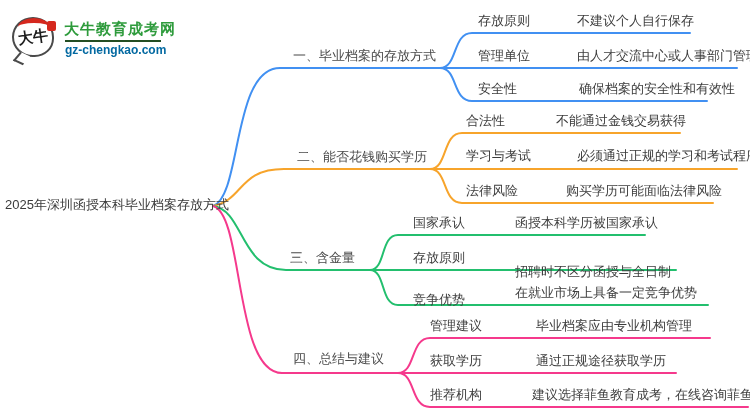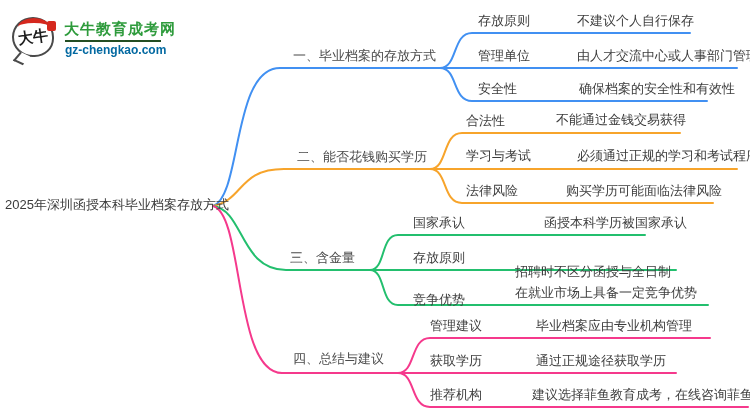--- a/index.html
+++ b/index.html
@@ -81,28 +81,28 @@
   <div class="t branch-label" style="left:293px;top:351px;">四、总结与建议</div>
 
   <span class="t" style="left:478px;top:13px;">存放原则</span>
   <span class="t" style="left:577px;top:13px;">不建议个人自行保存</span>
   <span class="t" style="left:478px;top:48px;">管理单位</span>
   <span class="t" style="left:577px;top:48px;">由人才交流中心或人事部门管理</span>
   <span class="t" style="left:478px;top:81px;">安全性</span>
   <span class="t" style="left:563px;top:81px;margin-left:16px;">确保档案的安全性和有效性</span>
 
   <span class="t" style="left:466px;top:113px;">合法性</span>
-  <span class="t" style="left:556px;top:113px;font-family:Liberation Mono, monospace;">不能通过金钱交易获得</span>
+  <span class="t" style="left:556px;top:113px;">不能通过金钱交易获得</span>
   <span class="t" style="left:466px;top:148px;">学习与考试</span>
   <span class="t" style="left:577px;top:148px;">必须通过正规的学习和考试程序</span>
   <span class="t" style="left:466px;top:183px;">法律风险</span>
   <span class="t" style="left:566px;top:183px;">购买学历可能面临法律风险</span>
 
   <span class="t" style="left:413px;top:215px;">国家承认</span>
-  <span class="t" style="left:515px;top:215px;margin-left:29px;">函授本科学历被国家承认</span>
+  <span class="t" style="left:515px;top:215px;">函授本科学历被国家承认</span>
   <span class="t" style="left:413px;top:250px;">存放原则</span>
   <span class="t" style="left:515px;top:250px;margin-top:14px;">招聘时不区分函授与全日制</span>
   <span class="t" style="left:413px;top:292px;">竞争优势</span>
   <span class="t" style="left:515px;top:285px;">在就业市场上具备一定竞争优势</span>
 
   <span class="t" style="left:430px;top:318px;">管理建议</span>
   <span class="t" style="left:536px;top:318px;">毕业档案应由专业机构管理</span>
   <span class="t" style="left:430px;top:353px;">获取学历</span>
   <span class="t" style="left:536px;top:353px;">通过正规途径获取学历</span>
   <span class="t" style="left:430px;top:387px;">推荐机构</span>

